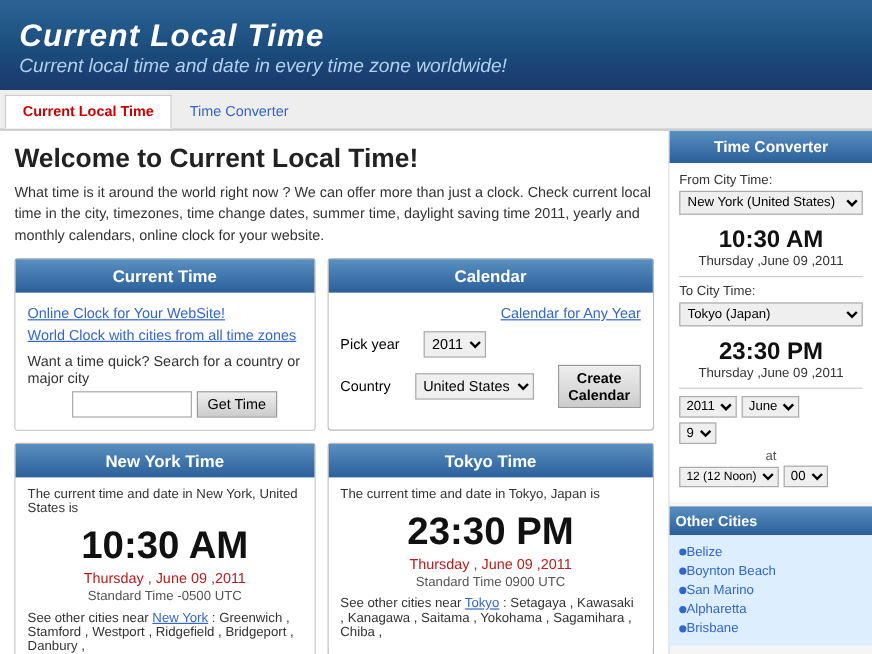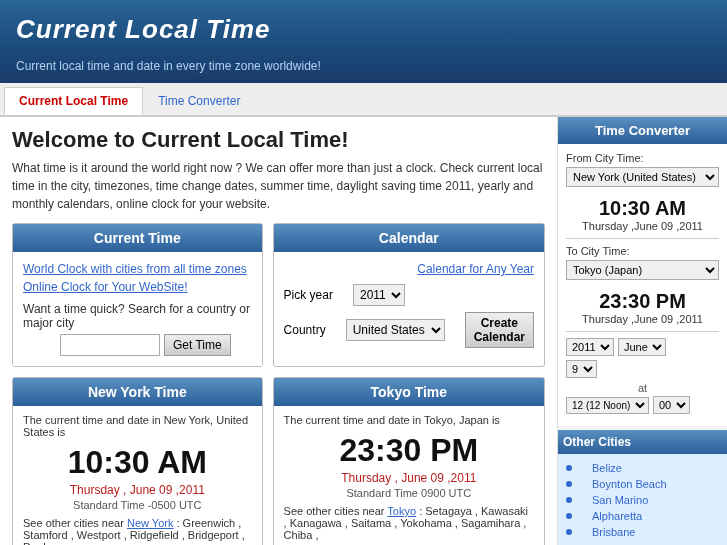--- a/index.html
+++ b/index.html
@@ -12,22 +12,23 @@
     }
     .site-header h1 {
       color: #fff;
       font-size: 26px;
       font-style: italic;
       font-weight: bold;
       letter-spacing: 1px;
     }
     .site-header p {
       color: #b0d0f0;
-      font-size: 12px;
-      margin-top: 14px;
+      font-size: 16px;
+      font-style: italic;
+      margin-top: 2px;
     }
 
     
     .nav-tabs {
       background: #eee;
       border-bottom: 2px solid #ccc;
       display: flex;
       padding: 0 4px;
     }
     .nav-tab {
@@ -282,21 +283,21 @@
     .other-cities-body {
       background: #ddeeff;
       padding: 6px 8px;
     }
     .city-item {
       font-size: 11px;
       color: #333;
       padding: 2px 0;
       display: flex;
       align-items: center;
-      gap: 20px;
+      gap: 0;
       text-align: right;
     }
     .city-dot {
       width: 6px;
       height: 6px;
       background: #36c;
       border-radius: 50%;
       display: inline-block;
     }
     .city-item a {
@@ -323,22 +324,22 @@
   <div class="content-area">
 
     <h2 class="welcome-title">Welcome to Current Local Time!</h2>
     <p class="welcome-text">What time is it around the world right now ? We can offer more than just a clock. Check current local time in the city, timezones, time change dates, summer time, daylight saving time 2011, yearly and monthly calendars, online clock for your website.</p>
 
     <div class="boxes-grid">
 
       <div class="box">
         <div class="box-header">Current Time</div>
         <div class="box-body">
+          <a class="box-link">Online Clock for Your WebSite!</a>
           <a class="box-link">World Clock with cities from all time zones</a>
-          <a class="box-link">Online Clock for Your WebSite!</a>
           <p class="search-label">Want a time quick? Search for a country or major city</p>
           <div class="search-row">
             <input class="search-input" type="text" style="">
             <button class="get-time-btn">Get Time</button>
           </div>
         </div>
       </div>
 
       <div class="box">
         <div class="box-header">Calendar</div>

